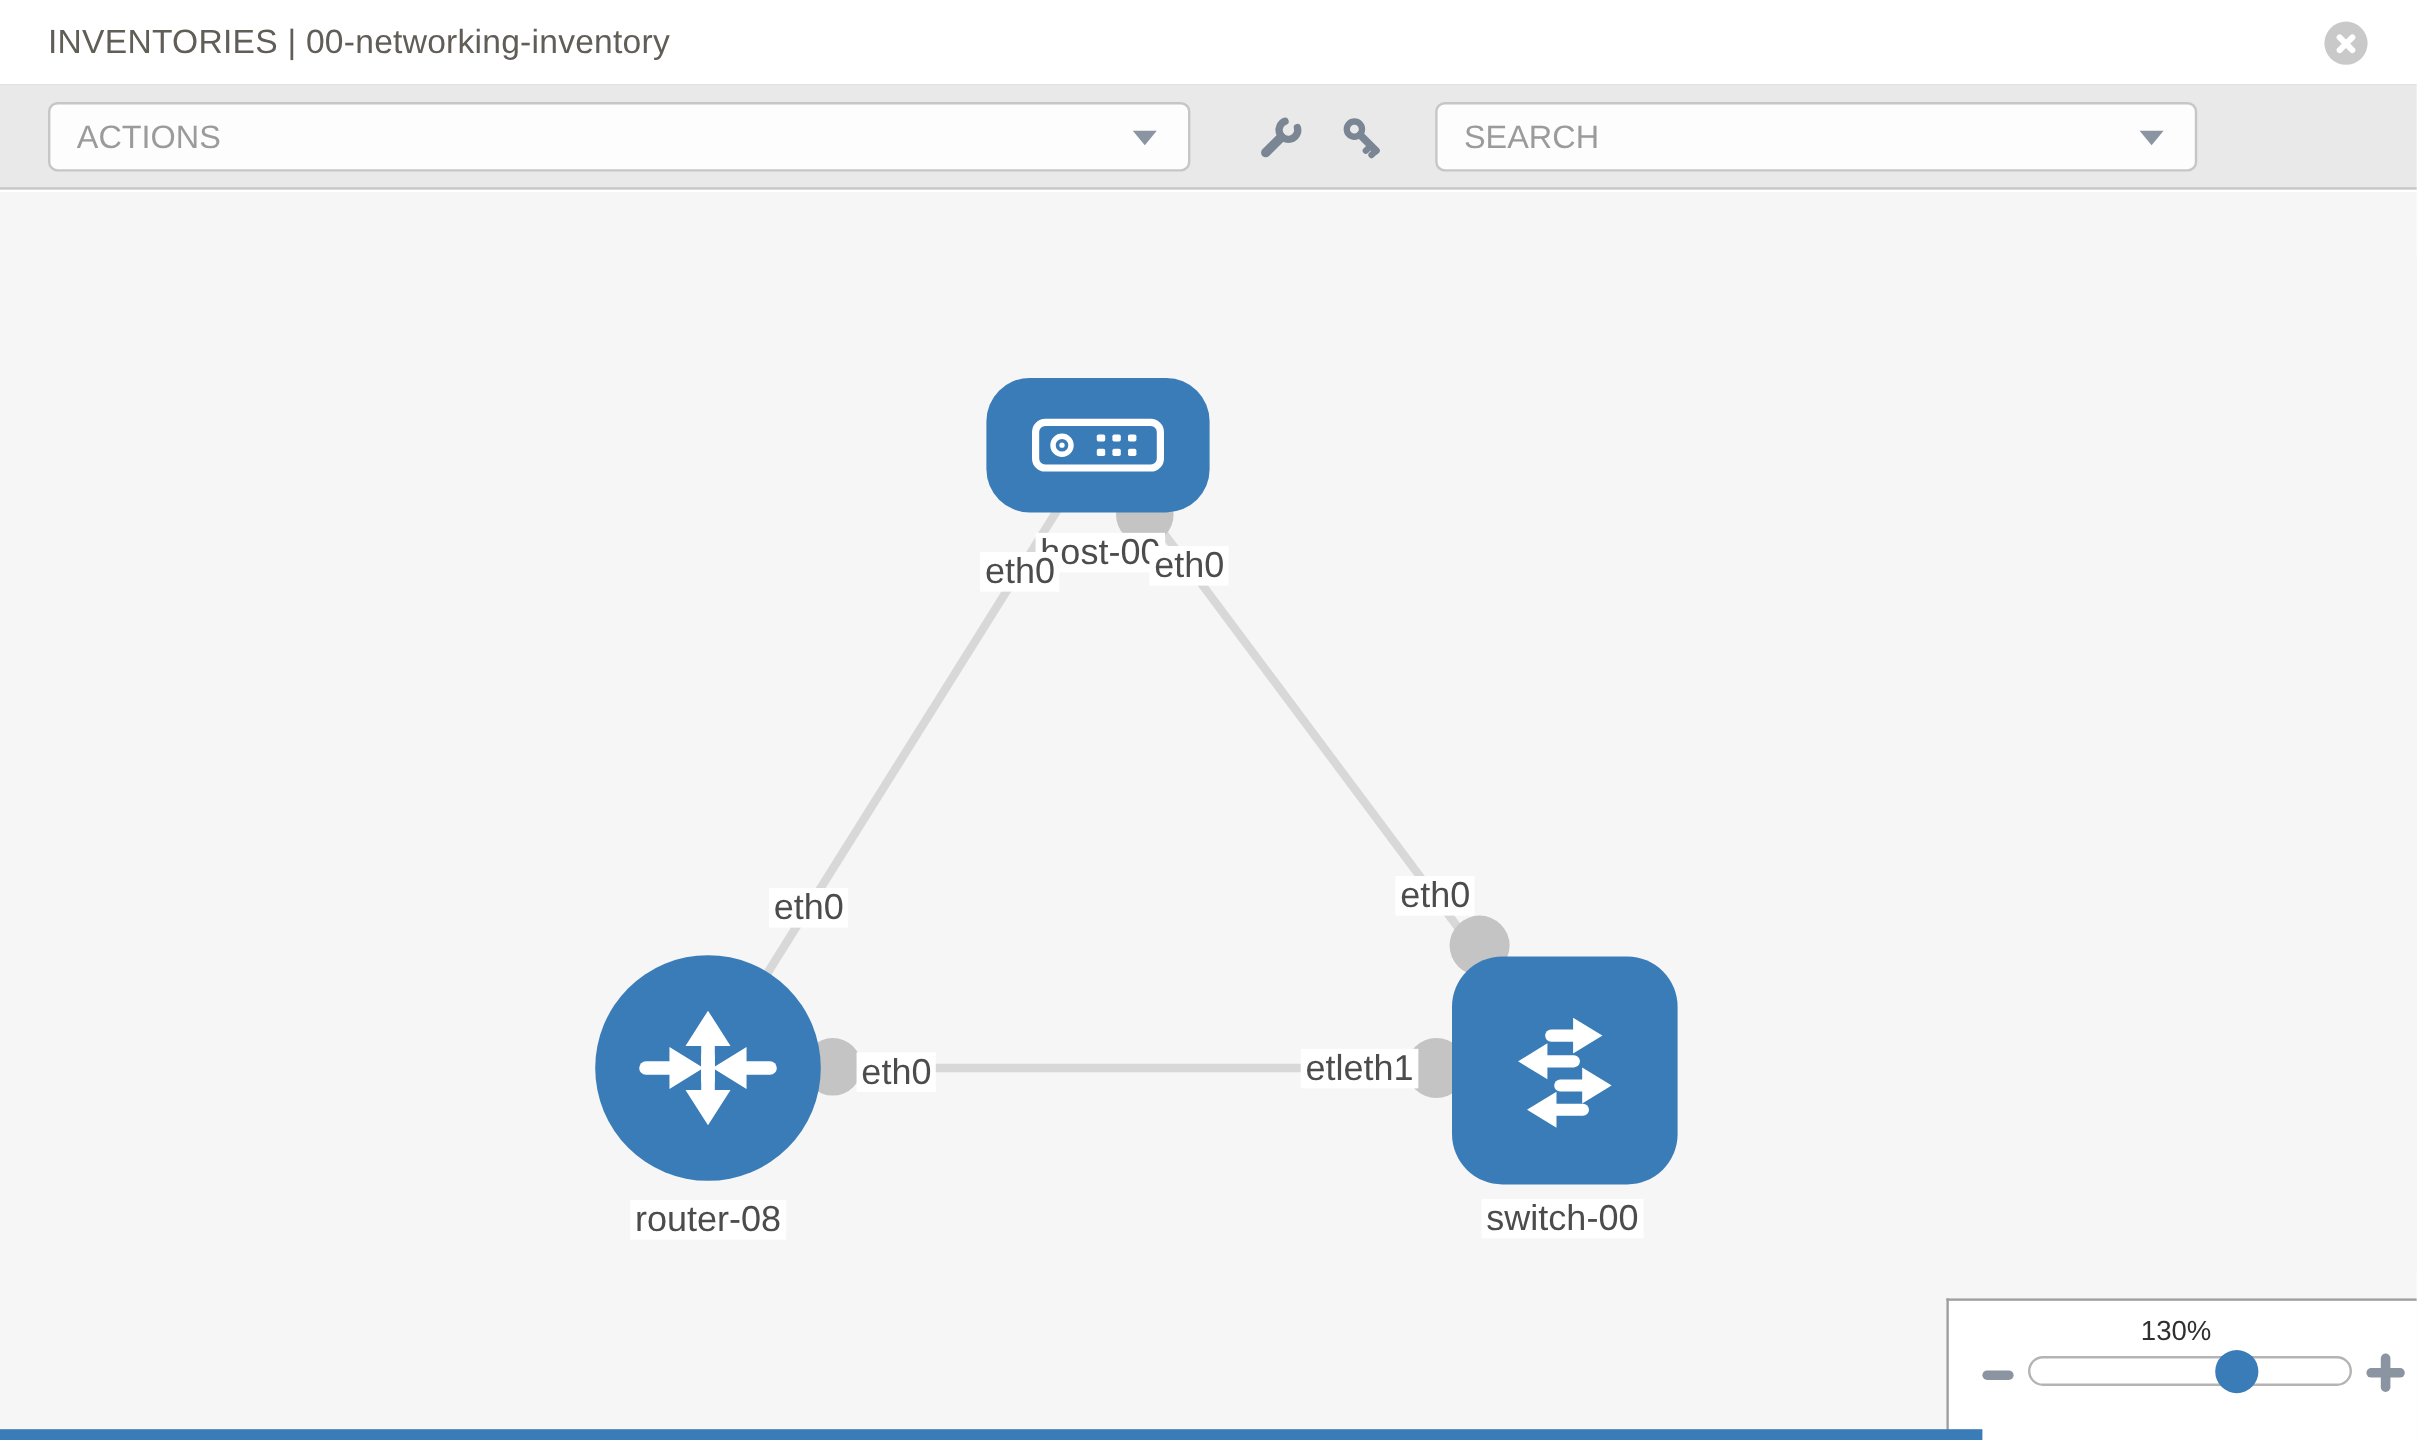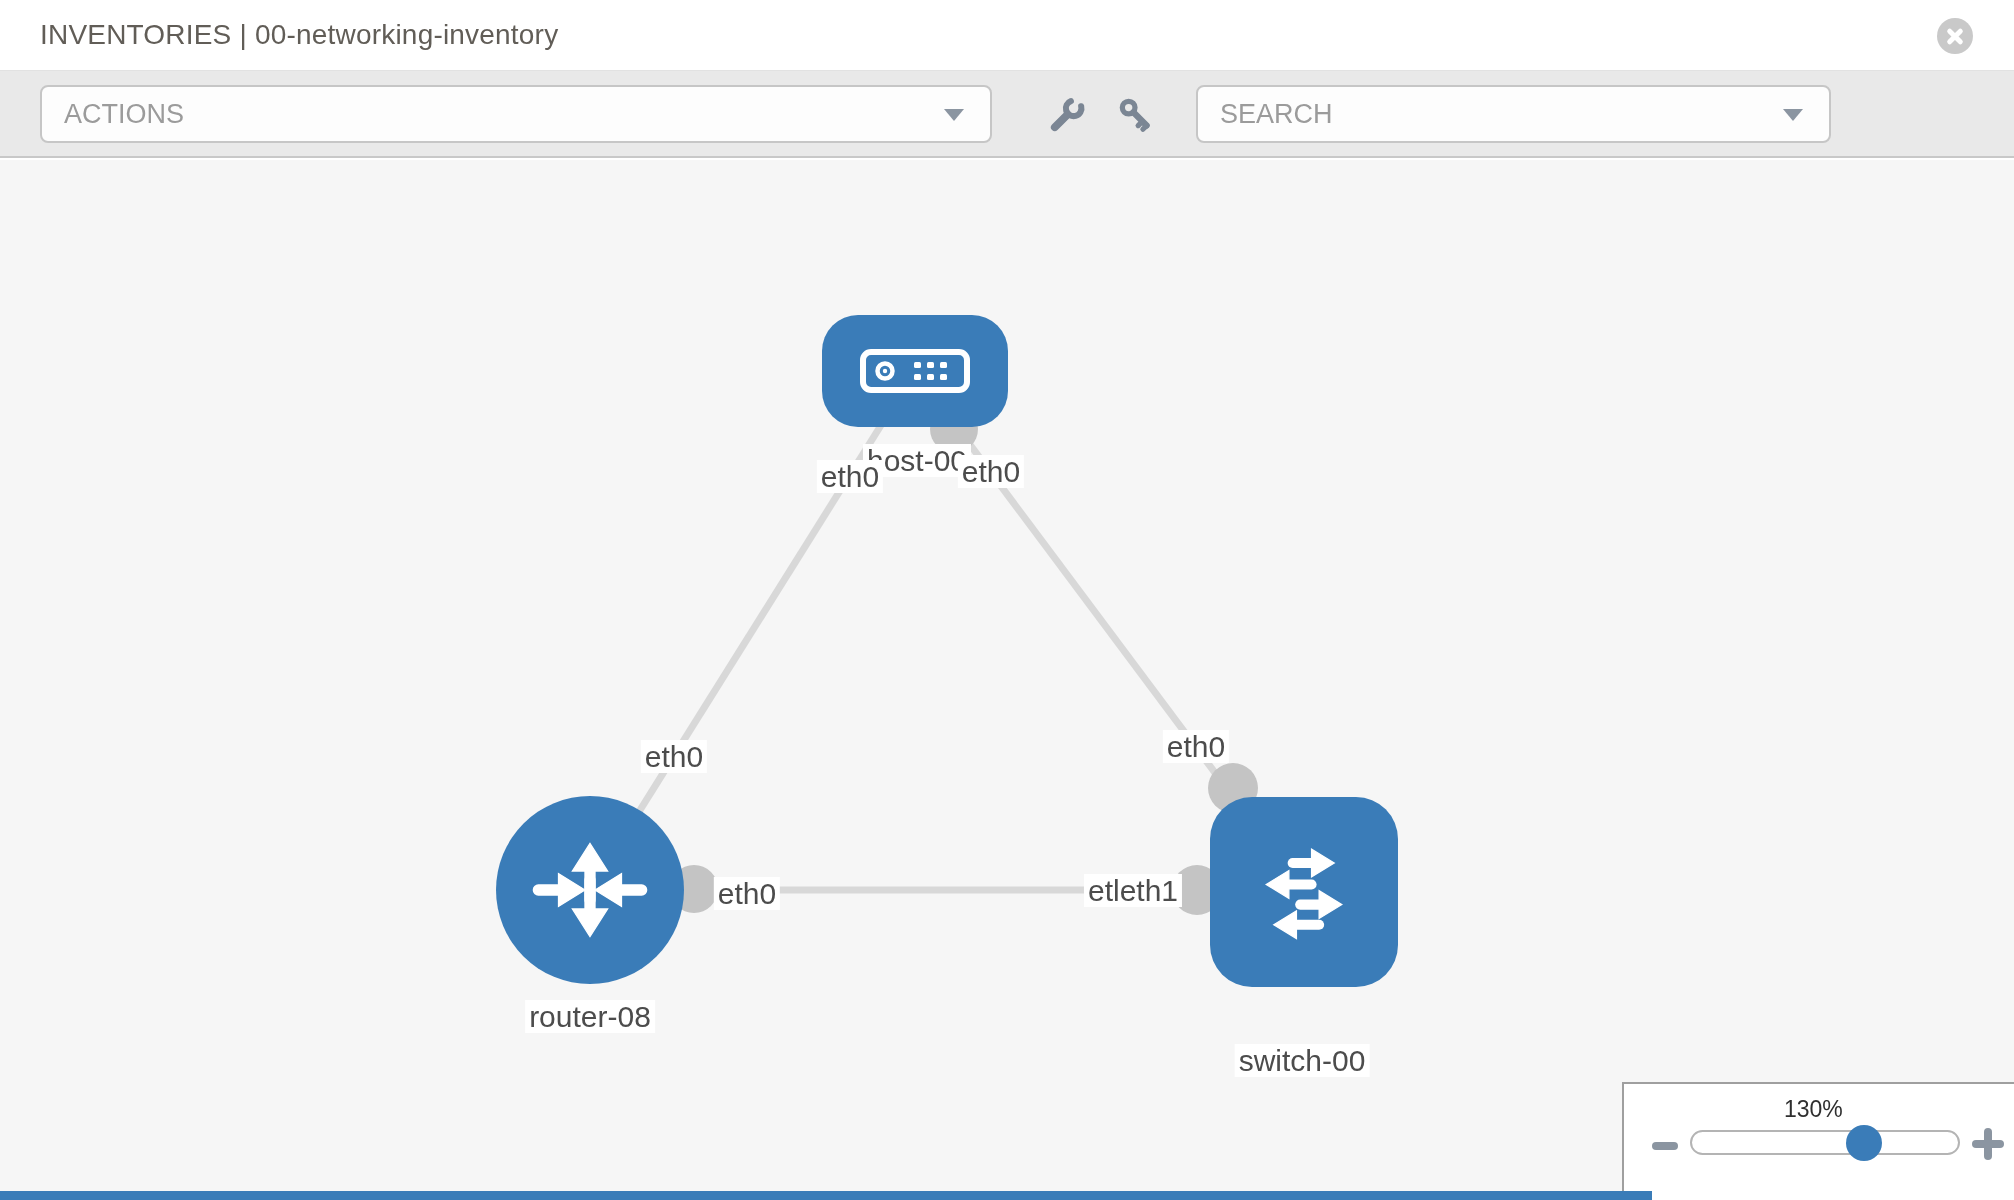--- a/index.html
+++ b/index.html
@@ -203,21 +203,21 @@
         <line x1="47" y1="60" x2="64" y2="60"></line>
         <polygon points="80,60 62,49 62,71" stroke-width="1"></polygon>
         <line x1="42" y1="76" x2="62" y2="76"></line>
         <polygon points="26,76 44,65 44,87" stroke-width="1"></polygon>
       </g>
     </svg>
   </div>
 
   <div class="canvas-label node-label" style="left:917px; top:284px;">host-00</div>
   <div class="canvas-label node-label" style="left:590px; top:840px;">router-08</div>
-  <div class="canvas-label node-label" style="left:1302px; top:884px;">switch-00</div>
+  <div class="canvas-label node-label" style="left:1302px; top:839px;">switch-00</div>
 
   <div class="canvas-label iface-label" style="left:850px; top:300px;">eth0</div>
   <div class="canvas-label iface-label" style="left:991px; top:295px;">eth0</div>
   <div class="canvas-label iface-label" style="left:674px; top:580px;">eth0</div>
   <div class="canvas-label iface-label" style="left:1196px; top:570px;">eth0</div>
   <div class="canvas-label iface-label" style="left:747px; top:717px;">eth0</div>
   <div class="canvas-label iface-label" style="left:1133px; top:714px;">etleth1</div>
 </div>
 
 <div class="zoom-panel">

